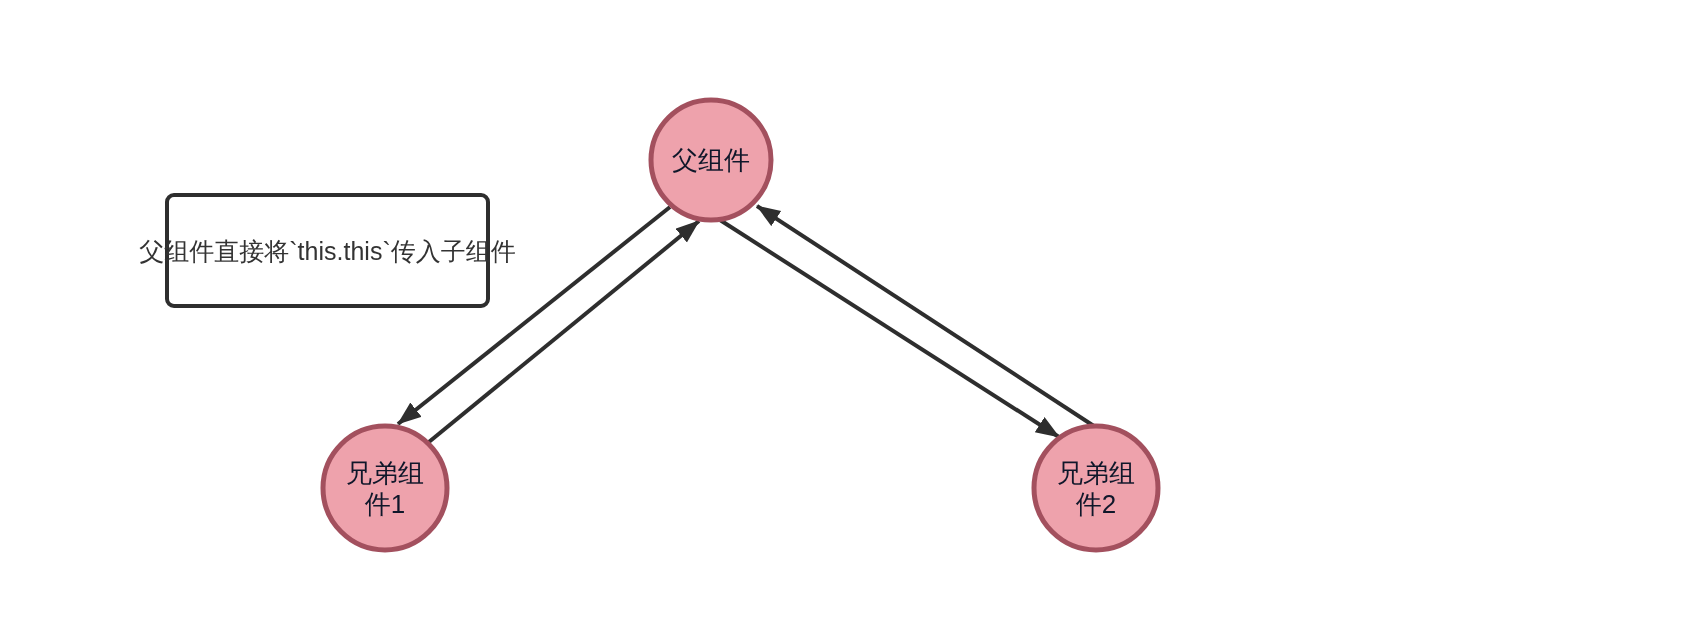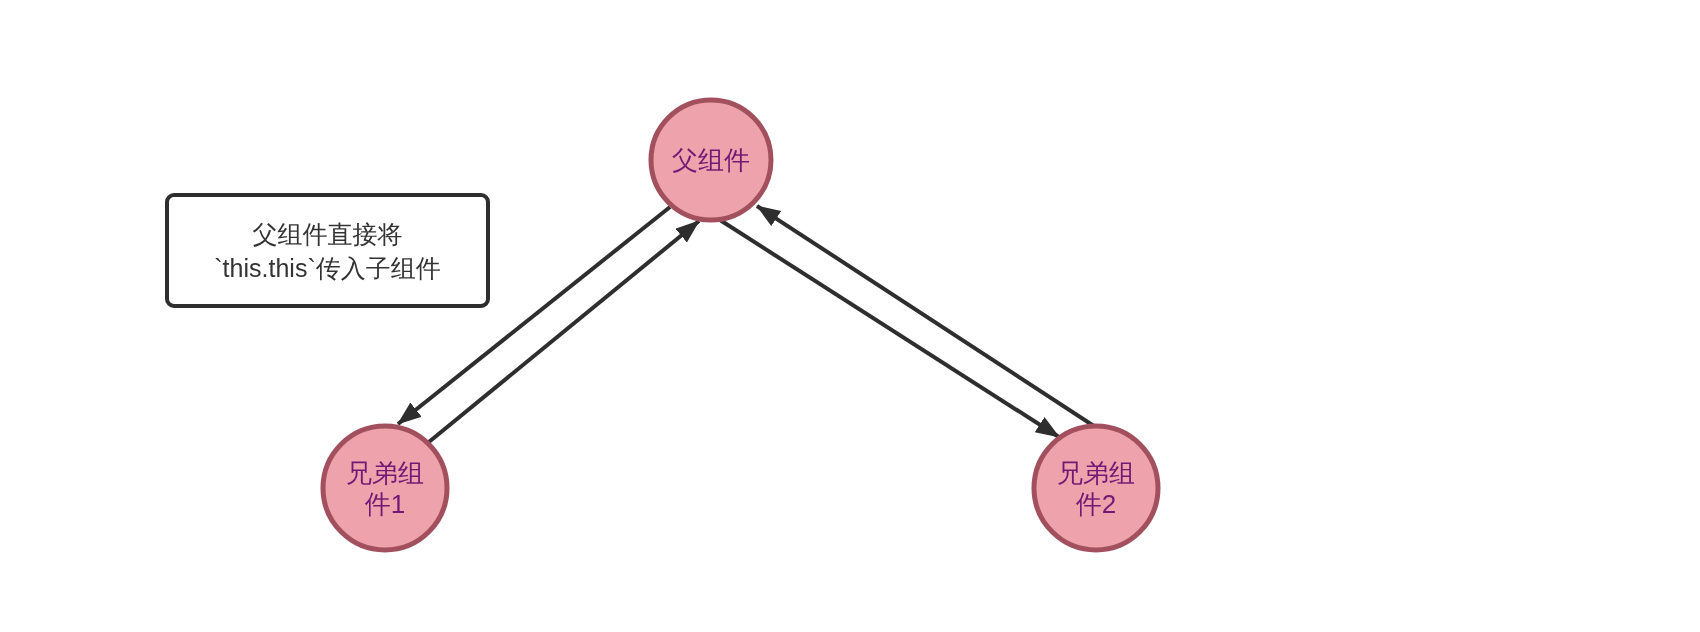--- a/index.html
+++ b/index.html
@@ -24,37 +24,37 @@
     stroke-width: 4px;
     fill: none;
   }
   .node-circle {
     stroke-width: 5px;
   }
   .node-label {
     position: absolute;
     transform: translate(-50%, -50%);
     text-align: center;
-    color: #701a75;
+    color: #0f172a;
     font-size: 26px;
     line-height: 31px;
     white-space: nowrap;
   }
   .node-label span { display: block; }
   .note-box {
     position: absolute;
     box-sizing: border-box;
     border: 4px solid #2e2e2e;
     border-radius: 9px;
     background: #ffffff;
     color: #333333;
     font-size: 25px;
     line-height: 34px;
     display: flex;
-    flex-direction: column;
+    flex-direction: row;
     justify-content: center;
     align-items: center;
     text-align: center;
   }
   .note-box span { display: block; white-space: nowrap; }
   .note-left  { left: 165px; top: 193px; width: 325px; height: 115px; }
   .note-right { left: 963px; top: 195px; width: 664px; height: 110px; }
   .label-parent   { left: 711px; top: 160px; }
   .label-sibling1 { left: 385px; top: 489px; }
   .label-sibling2 { left: 1096px; top: 489px; }

